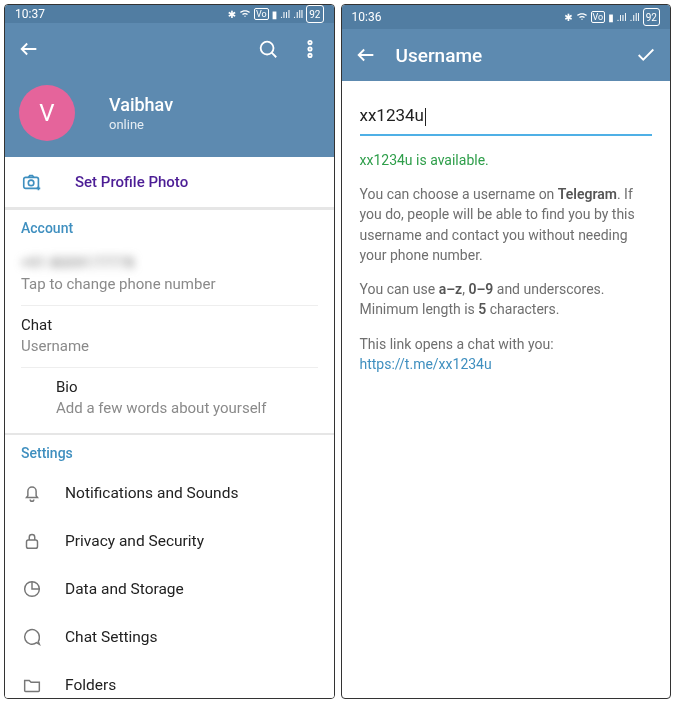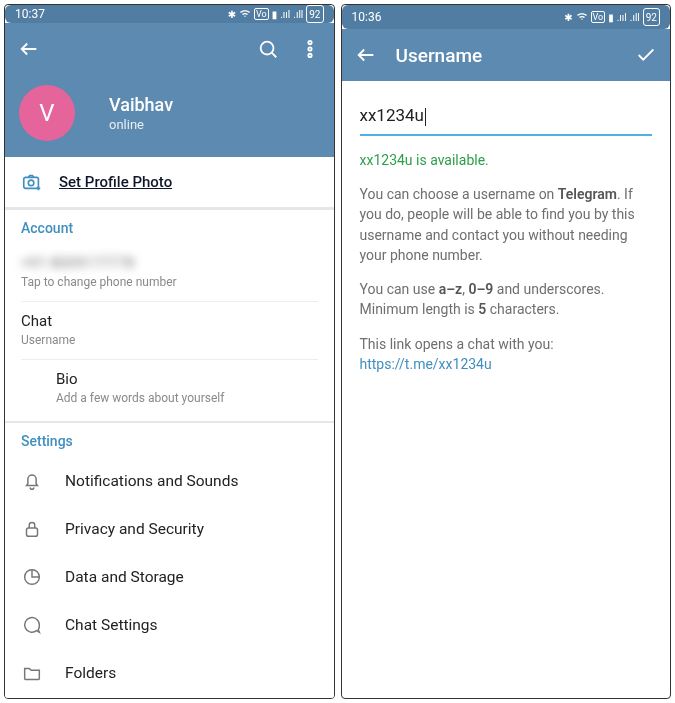--- a/index.html
+++ b/index.html
@@ -25,21 +25,20 @@
   
   .status-bar {
     height: 24px;
     background: #517da2;
     color: #fff;
     display: flex;
     align-items: center;
     justify-content: space-between;
     padding: 0 10px;
     font-size: 12px;
-    border-radius: 6px;
   }
   .status-right { display: flex; align-items: center; gap: 3px; }
   .status-right span { font-size: 10px; }
   .batt {
     display: inline-flex; align-items: center;
     border: 1px solid #fff; border-radius: 3px;
     padding: 8px 2px; font-size: 8px; height: 12px;
   }
   
   .header {
@@ -67,40 +66,39 @@
     background: #e5649b;
     display: flex; align-items: center; justify-content: center;
     color: #fff; font-size: 24px; font-weight: 400;
     margin-right: 16px;
   }
   .profile-texts .name { font-size: 18px; font-weight: 500; }
   .profile-texts .status { font-size: 13px; opacity: 0.85; margin-top: 2px; }
   
   .photo-row {
     display: flex; align-items: center;
-    padding: 14px 16px; gap: 16px;
+    padding: 14px 16px; gap: 32px;
     border-bottom: 1px solid #e6e6e6;
-    color: #0f172a;
+    color: #4c1d95;
     background: #fff;
-    text-decoration: underline;
   }
   .photo-row .camera { width: 22px; height: 22px; }
   .photo-row .label { font-size: 15px; font-weight: 500; }
   .gap-strip { height: 14px; background: #f2f2f2; border-bottom: 1px solid #e6e6e6; border-top: 1px solid #e6e6e6; }
   
   .section { background: #fff; padding: 10px 16px 4px; }
   .section-title { color: #3f8fbf; font-size: 14px; font-weight: 500; margin-bottom: 8px; }
   .list-item {
     padding: 10px 0 12px;
     border-bottom: 1px solid #eee;
   }
   .list-item:last-child { border-bottom: none; margin-left: 35px; }
   .li-primary { font-size: 15px; color: #222; }
   .li-primary.blurred { filter: blur(4px); color: #777; }
-  .li-secondary { font-size: 12px; color: #8a8a8a; margin-top: 3px; }
+  .li-secondary { font-size: 15px; color: #8a8a8a; margin-top: 3px; }
   
   .settings-row {
     display: flex; align-items: center; gap: 22px;
     padding: 13px 0;
   }
   .settings-row .icn { width: 22px; height: 22px; color: #777; flex-shrink: 0; }
   .settings-row .icn svg { width: 22px; height: 22px; stroke: currentColor; fill: none; stroke-width: 1.6; }
   .settings-row .lbl { font-size: 15.5px; color: #222; }
   
   .right-body { padding: 18px 18px 0; color: #6f6f6f; font-size: 14px; line-height: 1.45; }

